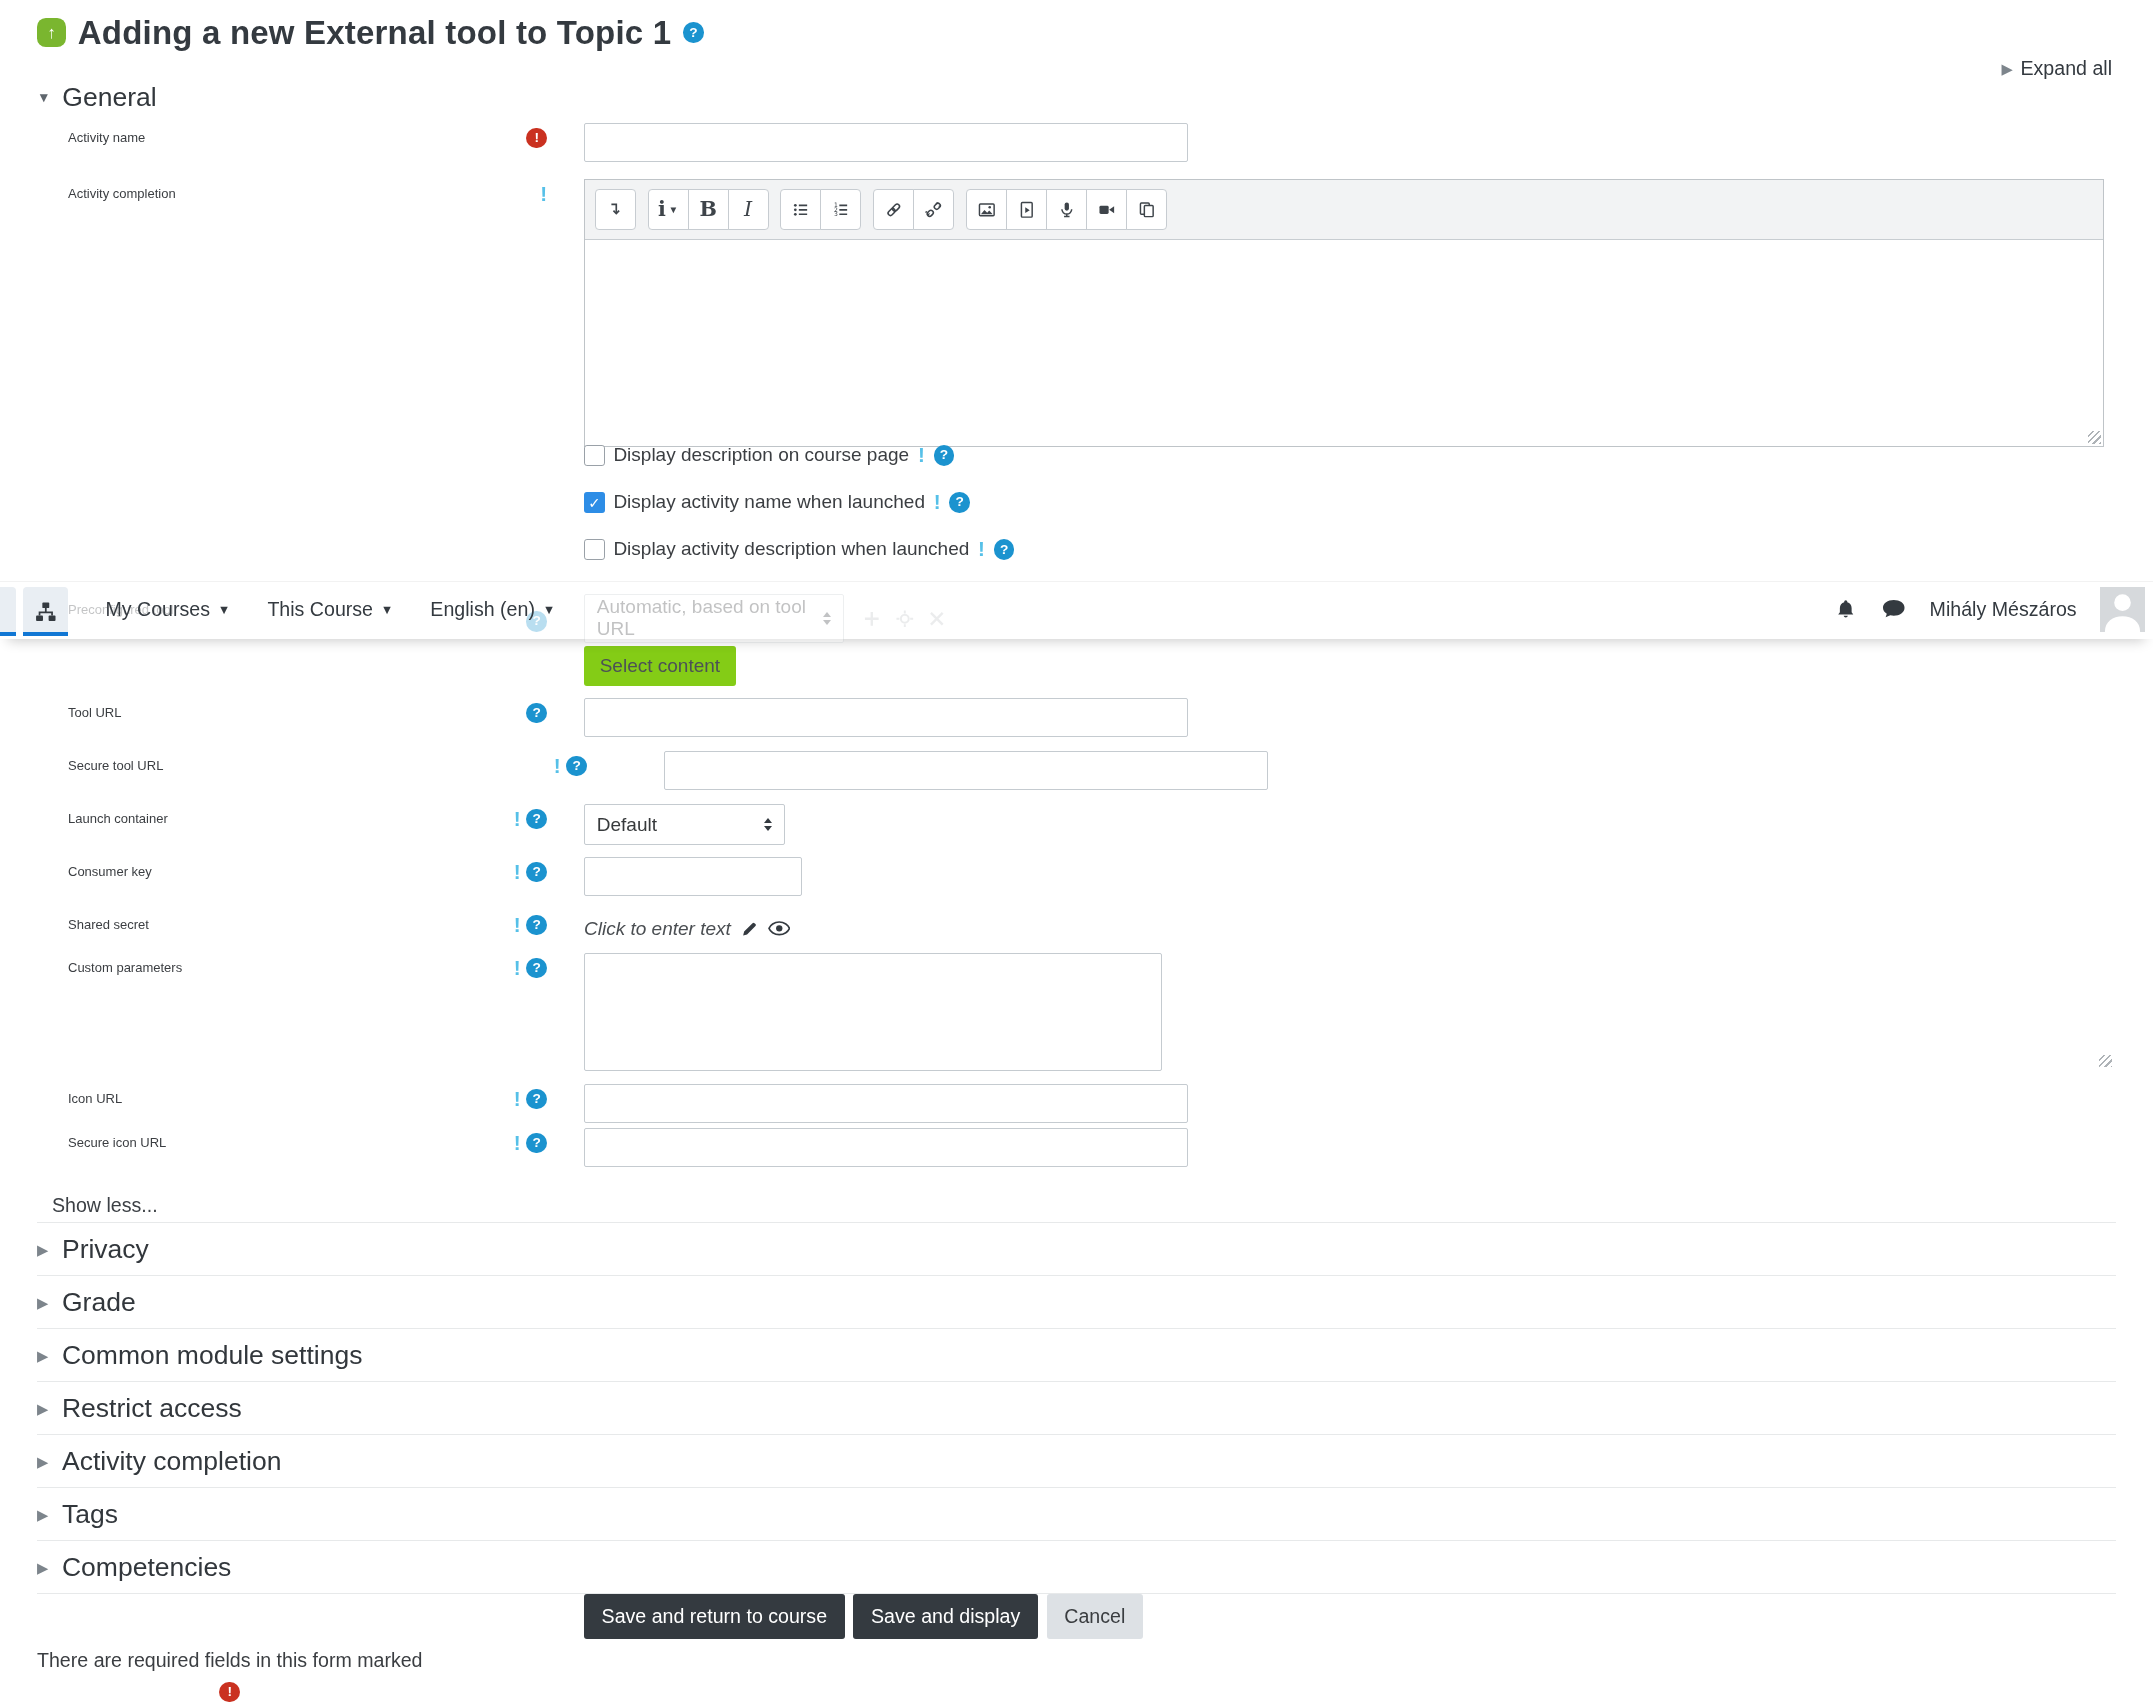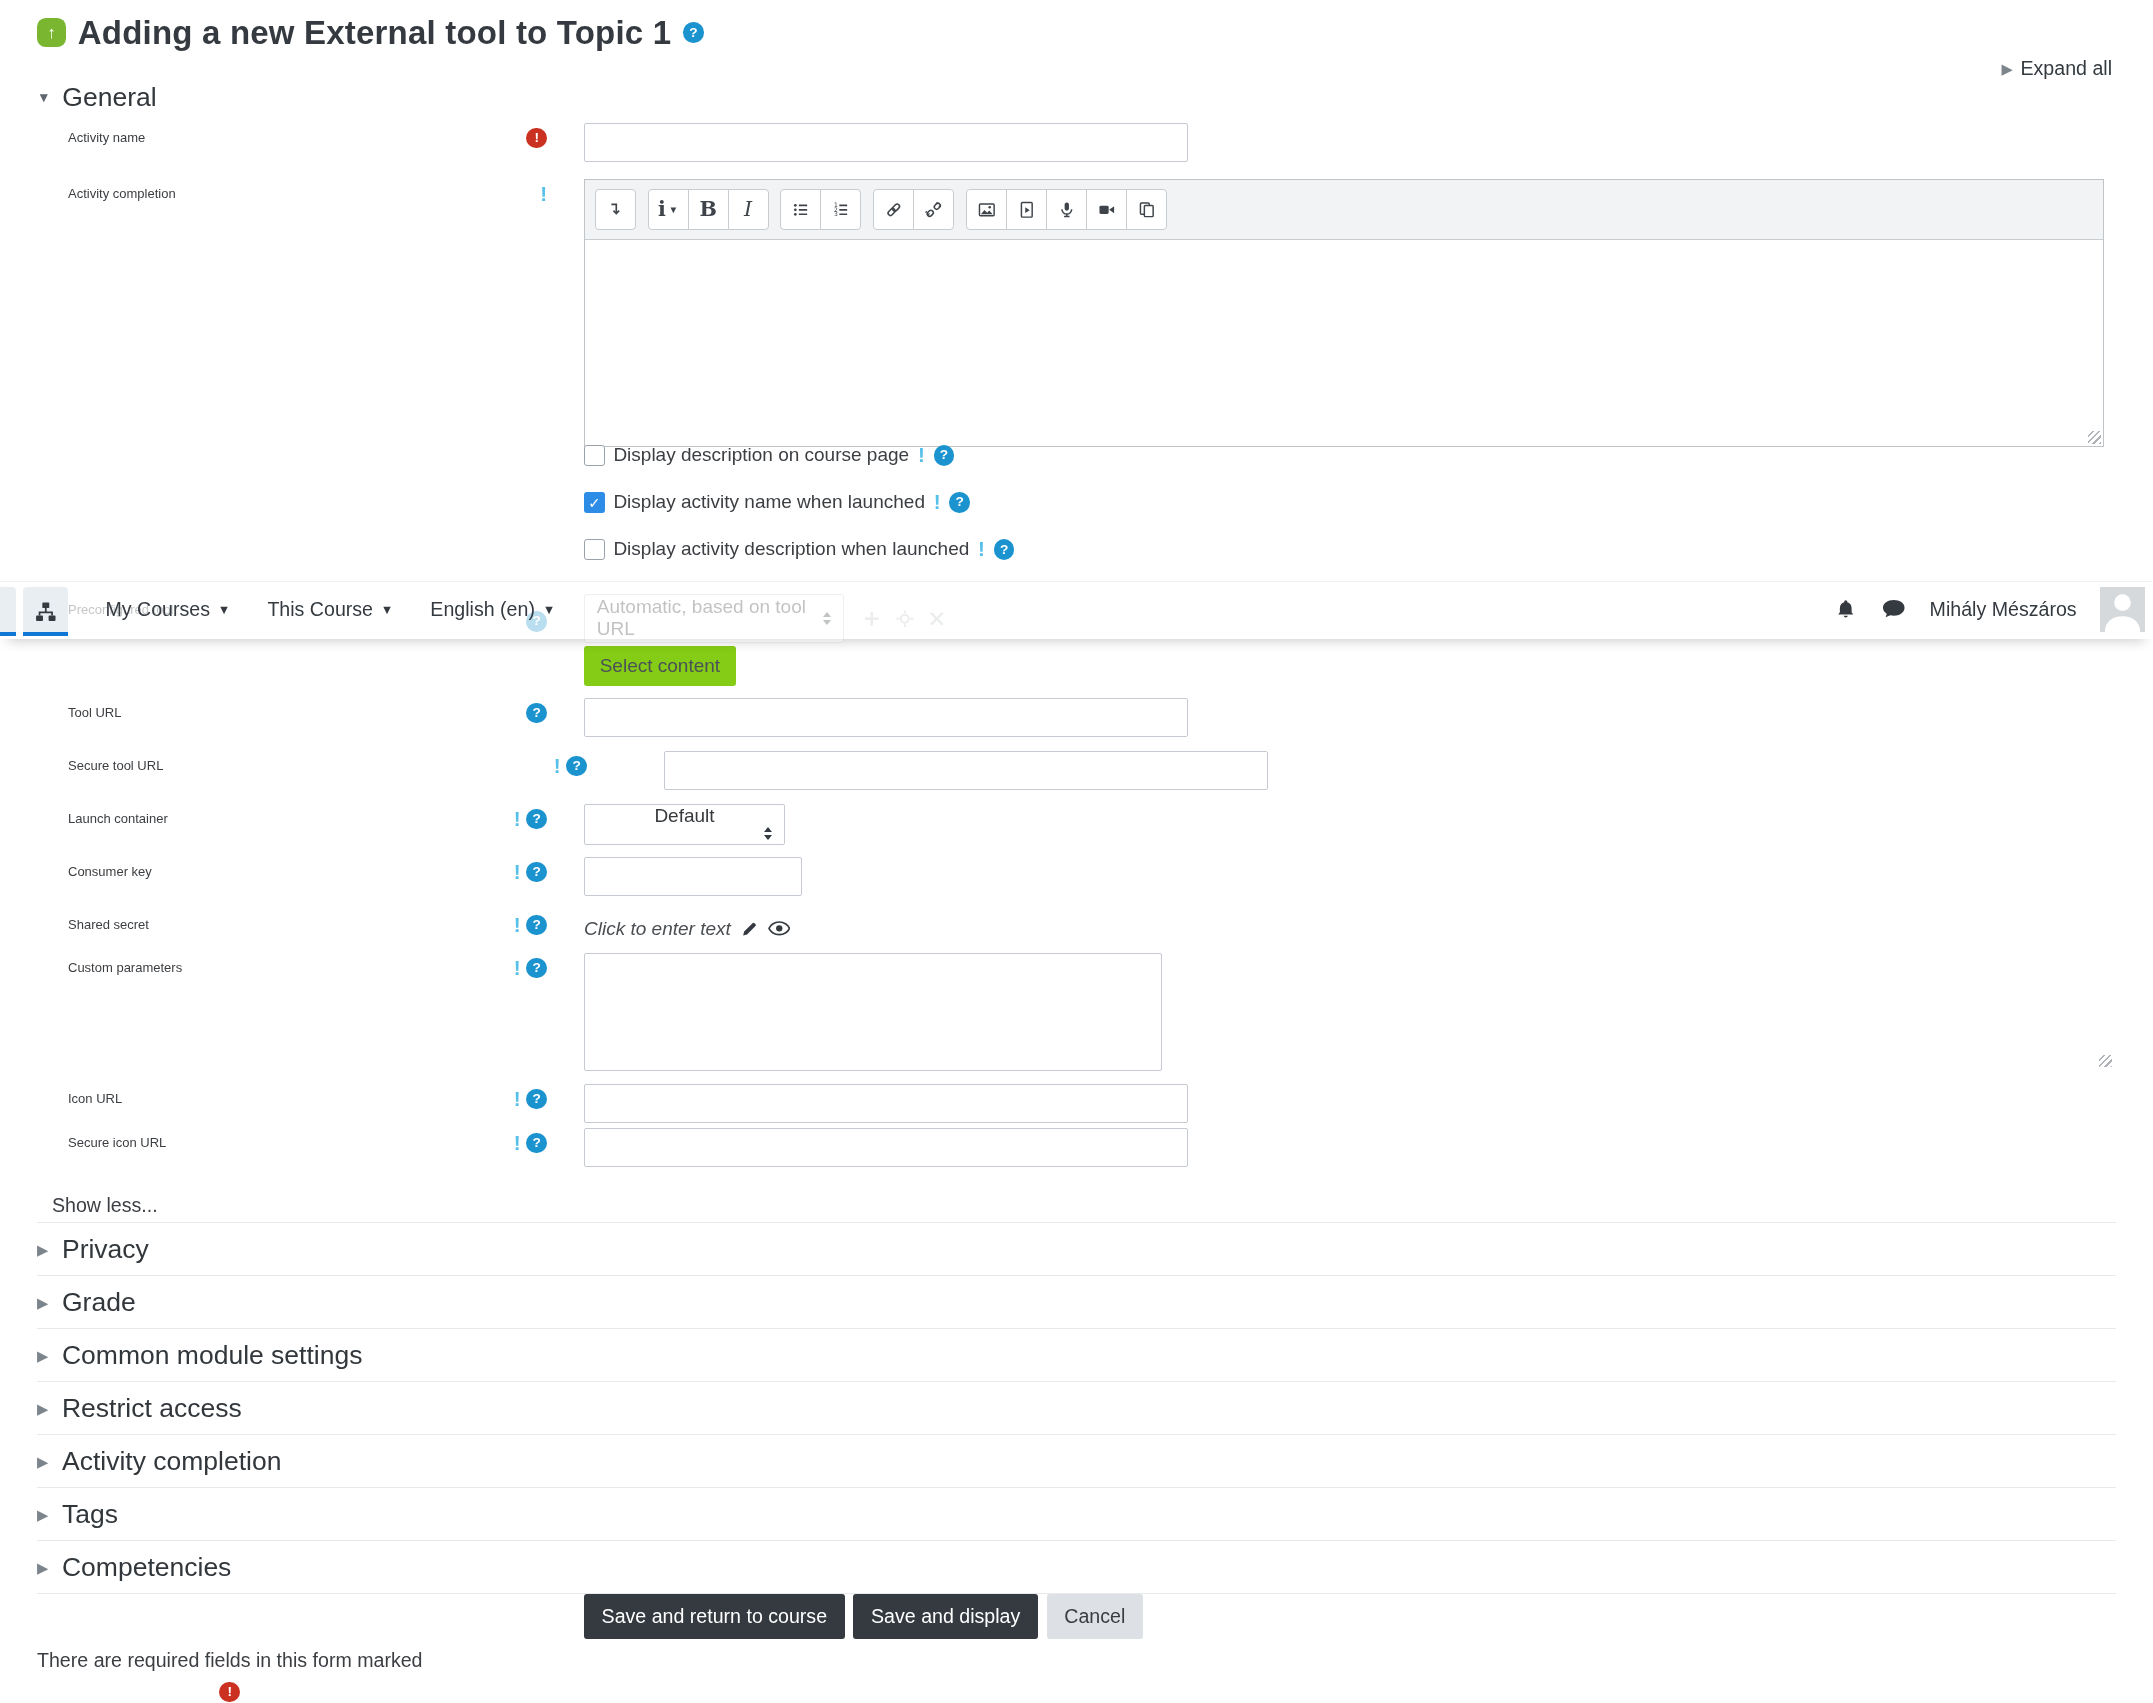--- a/index.html
+++ b/index.html
@@ -350,21 +350,21 @@
     <div class="fctrl"><input class="tinput w616" value="" style=""></div>
   </div>
 
   <div class="frow" style="top:804px;">
     <div class="flabel">Launch container</div>
     <div class="ficons">
       <span class="bang">!</span>
       <span class="circle-icon help">?</span>
     </div>
     <div class="fctrl">
-      <div class="sel" style="width:201px;height:41px;flex-direction:column;">
+      <div class="sel" style="width:201px;height:41px;">
         <span>Default</span>
         <span class="arrows">
             <i class="up"></i>
             <i class="dn"></i>
           </span>
       </div>
     </div>
   </div>
 
   <div class="frow" style="top:857px;">

